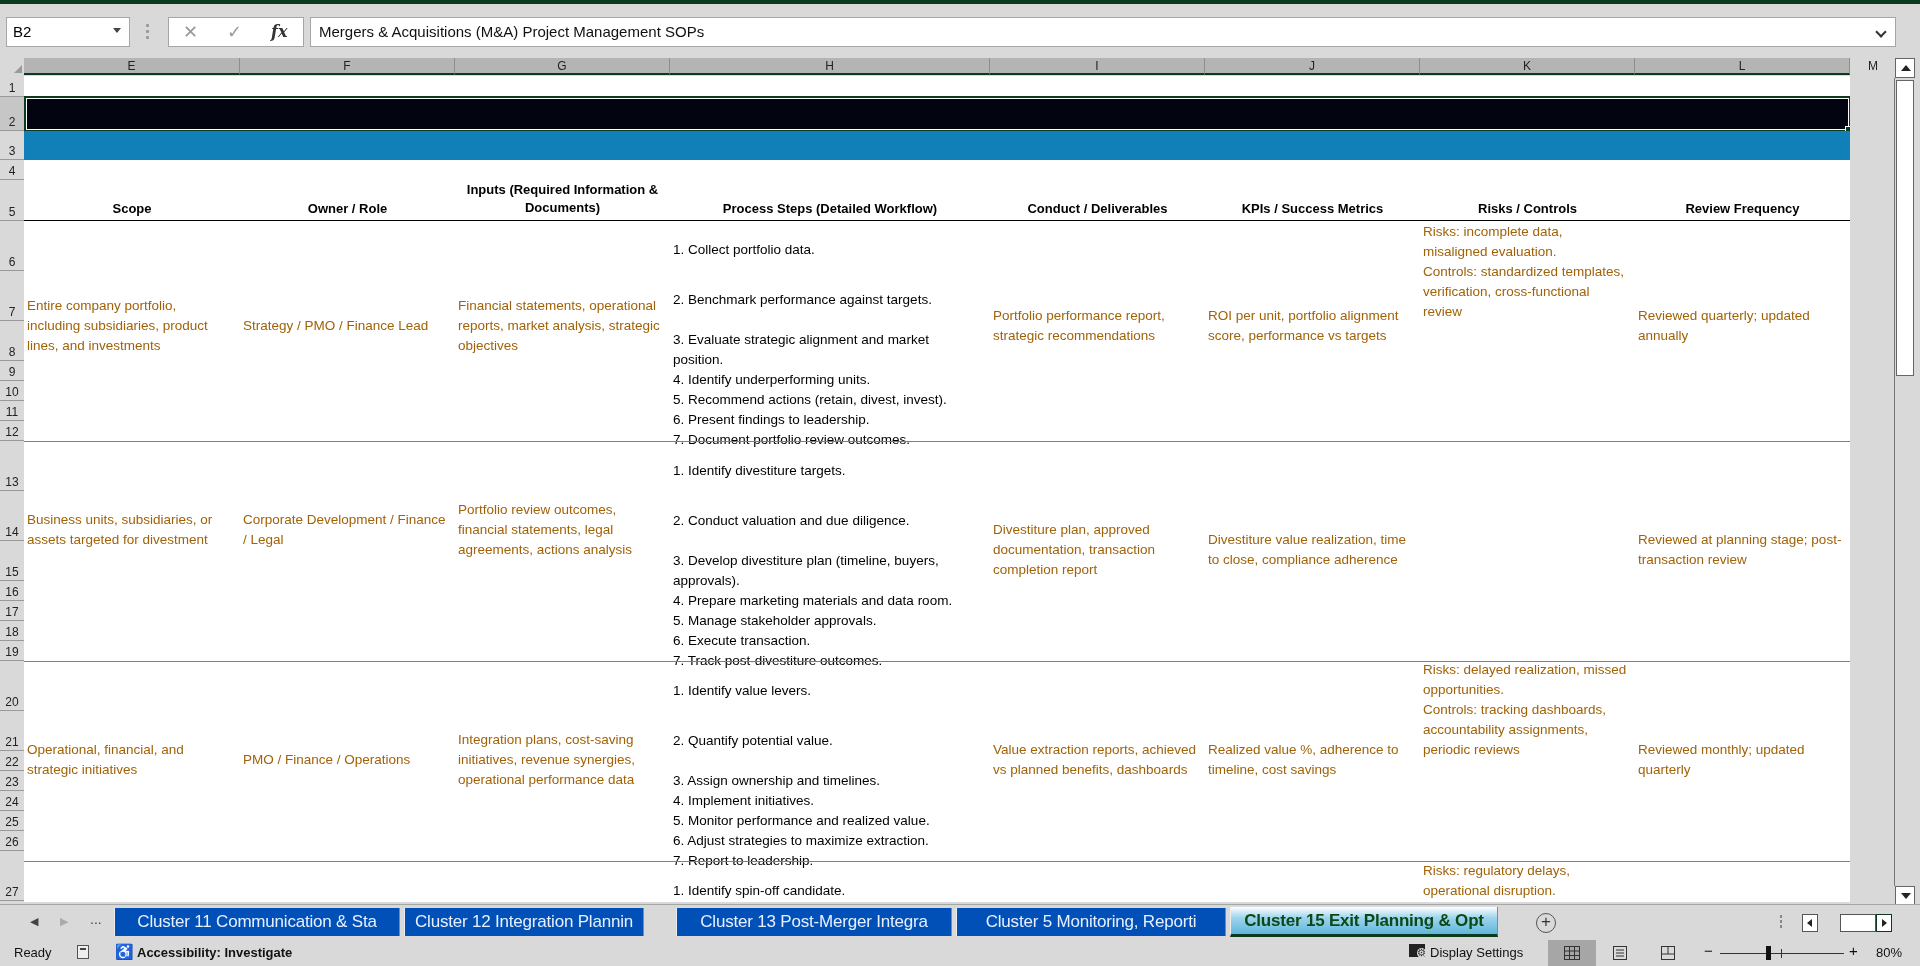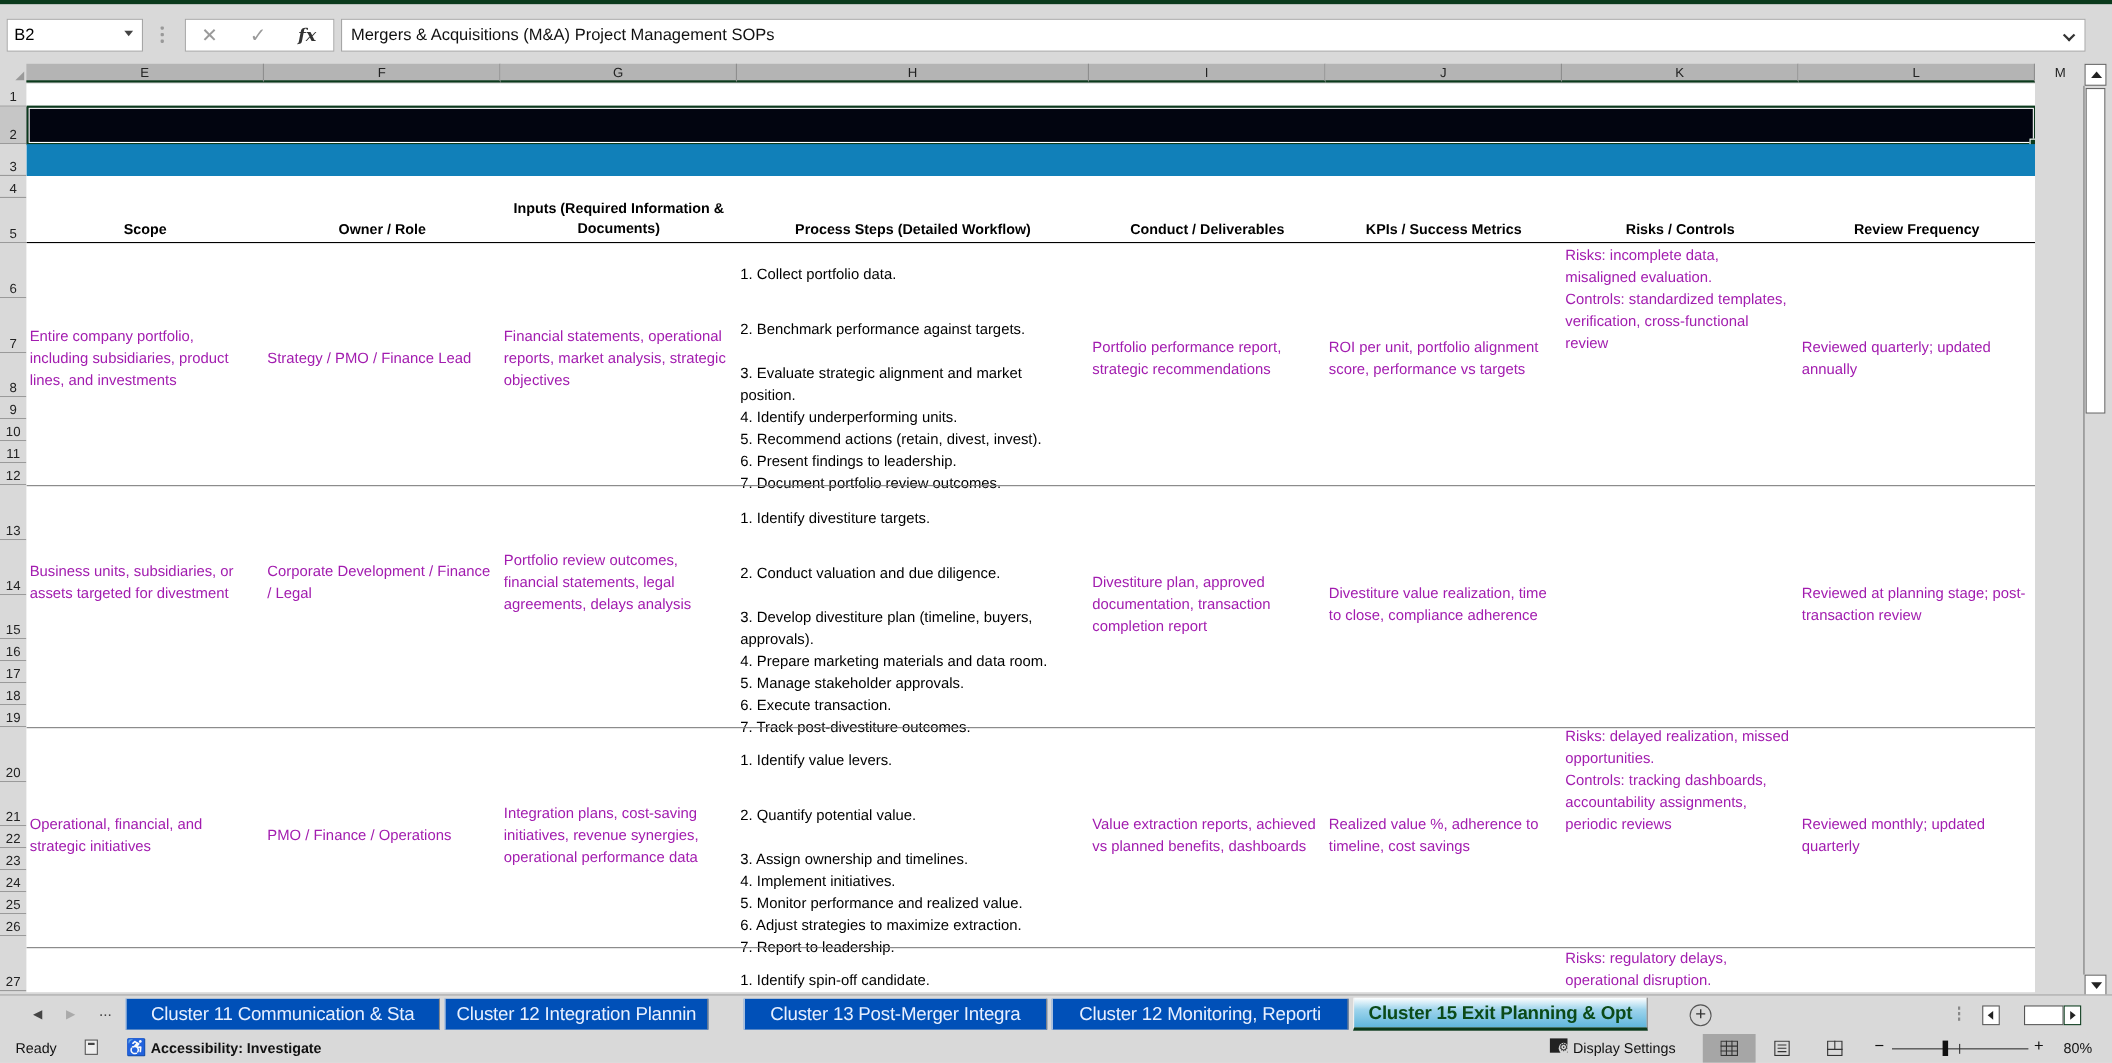--- a/index.html
+++ b/index.html
@@ -25,21 +25,21 @@
   .rowhdr.sel { background: #c6c6c6; }
 
   .sheet { position: absolute; left: 24px; top: 76px; width: 1826px; height: 826px; background: #fff; overflow: hidden; }
   .band-black { position: absolute; left: 0; top: 21px; width: 1826px; height: 34px; background: #020510; }
   .band-sel { position: absolute; left: 0; top: 20px; width: 1827px; height: 36px; border: 2px solid #0b3a1c; outline: 1px solid #fff; outline-offset: -3px; }
   .band-sel::after { content: ""; position: absolute; right: -5px; bottom: -5px; width: 7px; height: 7px; background: #0b3a1c; border: 1px solid #fff; }
   .band-blue { position: absolute; left: 0; top: 55px; width: 1826px; height: 29px; background: #1180b9; }
   .hdr-cell { position: absolute; top: 104px; height: 40px; font-size: 13px; font-weight: bold; text-align: center; display: flex; align-items: flex-end; justify-content: center; padding-bottom: 2px; line-height: 18px; color: #000; }
   .hdr-rule { position: absolute; left: 0; top: 144px; width: 1826px; height: 1px; background: #000; }
   .block-rule { position: absolute; left: 0; width: 1826px; height: 1px; background: #808080; }
-  .cell { position: absolute; font-size: 13.5px; line-height: 20px; color: #a21caf; padding-left: 3px; white-space: nowrap; }
+  .cell { position: absolute; font-size: 13.5px; line-height: 20px; color: #a16207; padding-left: 3px; white-space: nowrap; }
   .step { position: absolute; font-size: 13.5px; line-height: 20px; color: #000; padding-left: 3px; white-space: nowrap; }
 
   .vscroll { position: absolute; left: 1880px; top: 58px; width: 40px; height: 848px; background: #d9d9d9; }
   .vscroll .up, .vscroll .dn { position: absolute; left: 15px; width: 20px; height: 20px; border: 1px solid #666; background: #fff; }
   .vscroll .up { top: 0; }
   .vscroll .dn { top: 828px; }
   .vscroll .up::after { content: ""; position: absolute; left: 5px; top: 6px; border-left: 5px solid transparent; border-right: 5px solid transparent; border-bottom: 6px solid #222; }
   .vscroll .dn::after { content: ""; position: absolute; left: 5px; top: 6px; border-left: 5px solid transparent; border-right: 5px solid transparent; border-top: 6px solid #222; }
   .vscroll .thumb { position: absolute; left: 16px; top: 22px; width: 18px; height: 296px; background: #fff; border: 1px solid #666; }
   .vscroll .track-line { position: absolute; left: 14px; top: 20px; width: 1px; height: 808px; background: #777; }
@@ -207,21 +207,21 @@
     <div>Business units, subsidiaries, or</div>
     <div>assets targeted for divestment</div>
   </div>
   <div class="cell" style="left:216px;top:434px">
     <div>Corporate Development / Finance</div>
     <div>/ Legal</div>
   </div>
   <div class="cell" style="left:431px;top:424px">
     <div>Portfolio review outcomes,</div>
     <div>financial statements, legal</div>
-    <div>agreements, delays analysis</div>
+    <div>agreements, actions analysis</div>
   </div>
   <div class="step" style="left:646px;top:385px">1. Identify divestiture targets.</div>
   <div class="step" style="left:646px;top:435px">2. Conduct valuation and due diligence.</div>
   <div class="step" style="left:646px;top:475px">3. Develop divestiture plan (timeline, buyers,</div>
   <div class="step" style="left:646px;top:495px">approvals).</div>
   <div class="step" style="left:646px;top:515px">4. Prepare marketing materials and data room.</div>
   <div class="step" style="left:646px;top:535px">5. Manage stakeholder approvals.</div>
   <div class="step" style="left:646px;top:555px">6. Execute transaction.</div>
   <div class="step" style="left:646px;top:575px">7. Track post-divestiture outcomes.</div>
   <div class="cell" style="left:966px;top:444px">
@@ -293,21 +293,21 @@
   <div class="dn"></div>
 </div>
 
 <div class="tabbar">
   <span class="nav-arrow" style="left:30px">◀</span>
   <span class="nav-arrow" style="left:60px;color:#aaa">▶</span>
   <span class="nav-more">...</span>
   <div class="tab" style="left:114px;width:286px">Cluster 11  Communication &amp; Sta</div>
   <div class="tab" style="left:404px;width:240px">Cluster 12  Integration Plannin</div>
   <div class="tab" style="left:676px;width:276px">Cluster 13  Post-Merger Integra</div>
-  <div class="tab" style="left:956px;width:270px">Cluster 12  Monitoring, Reporti</div>
+  <div class="tab" style="left:956px;width:270px">Cluster 5  Monitoring, Reporti</div>
   <div class="tab active" style="left:1230px;width:268px">Cluster 15  Exit Planning &amp; Opt</div>
   <div class="add-sheet">+</div>
   <div class="tab-dots">
       <i></i>
       <i></i>
       <i></i>
     </div>
   <div class="hs-left"></div>
   <div class="hs-thumb"></div>
   <div class="hs-right"></div>

